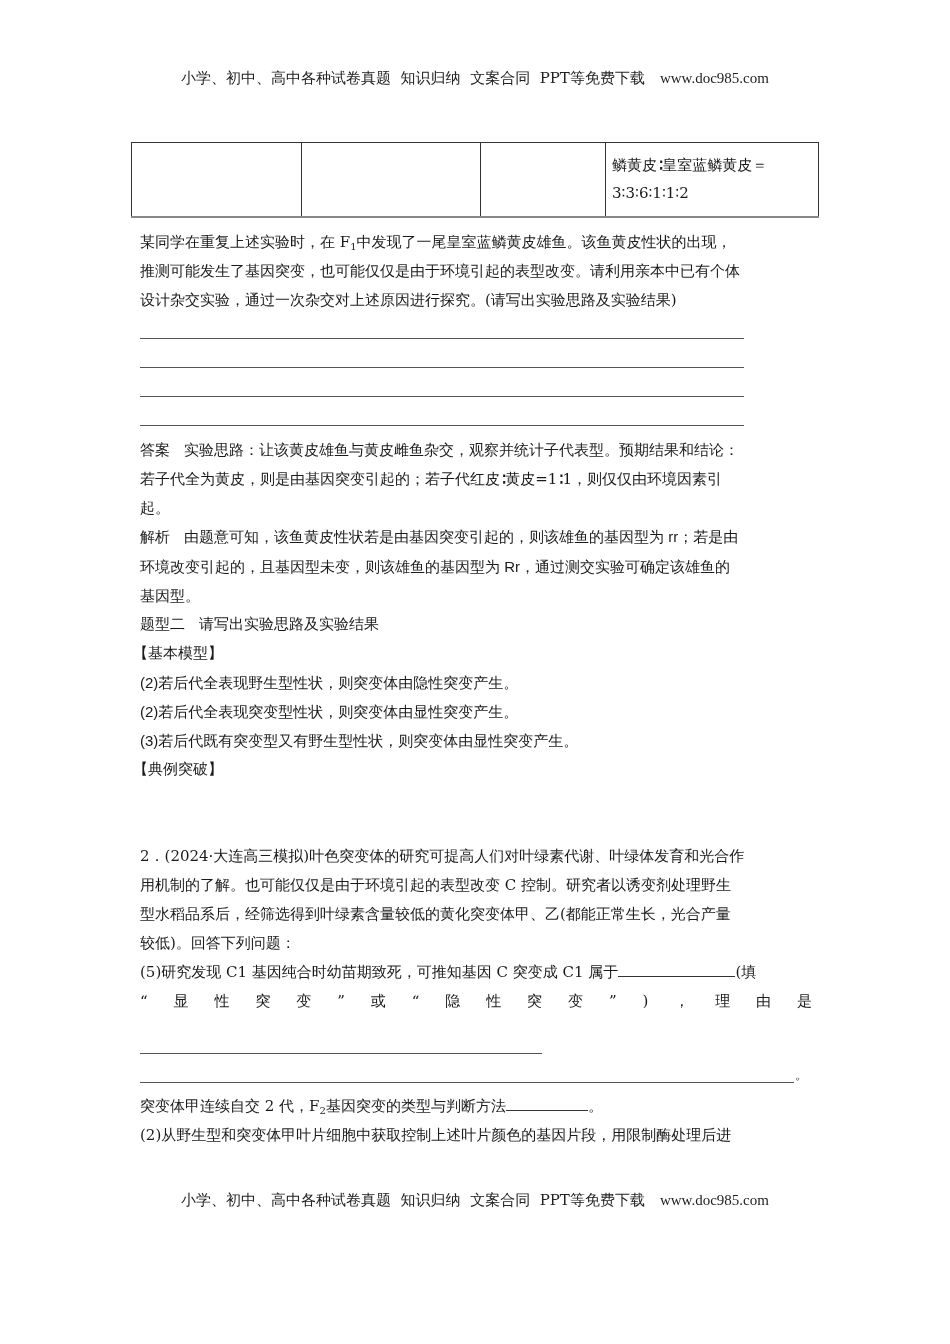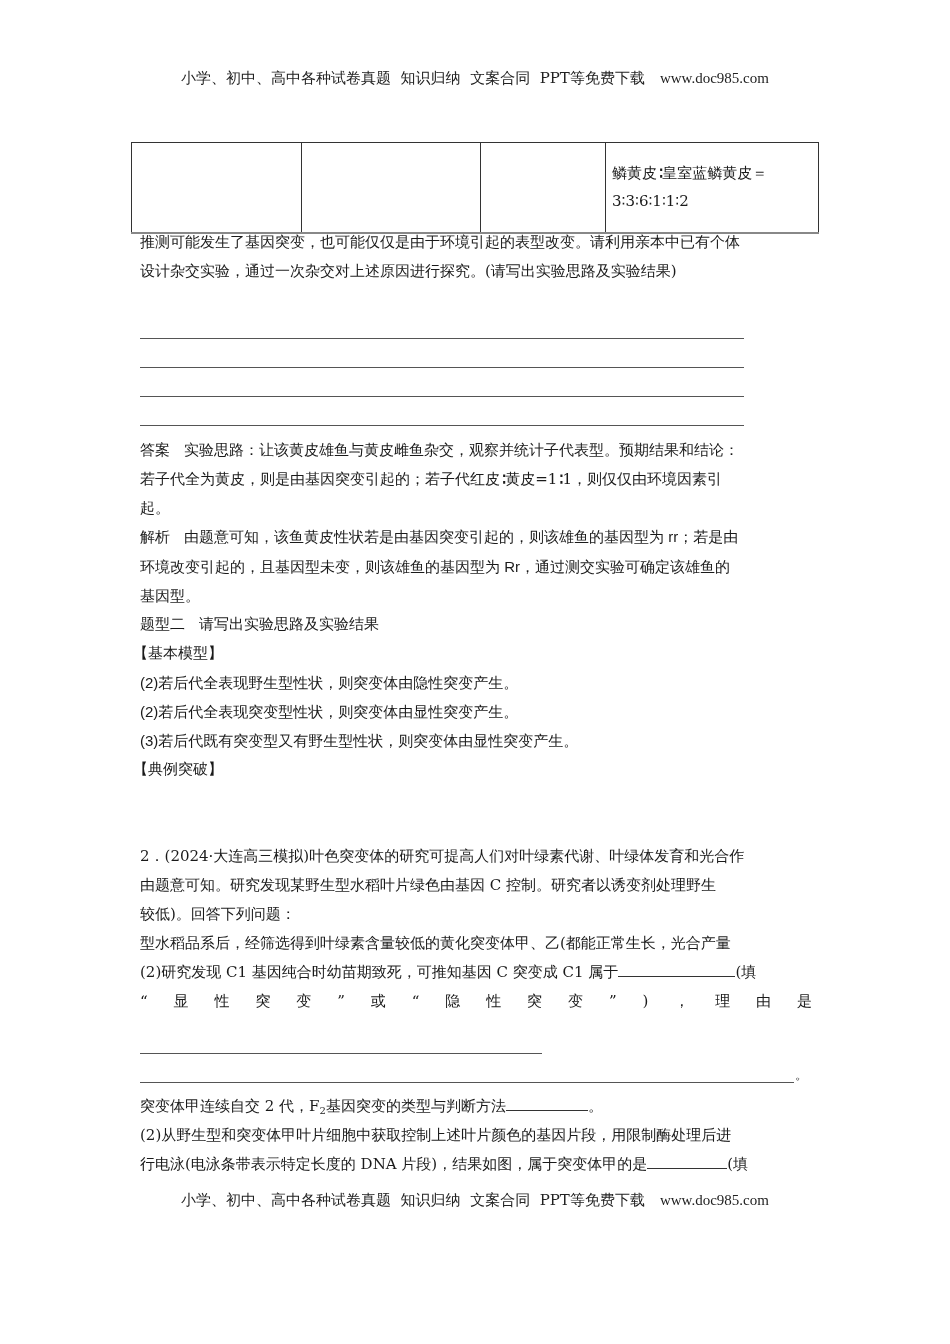--- a/index.html
+++ b/index.html
@@ -15,21 +15,21 @@
   }
   .header { top: 69px; }
   .footer { top: 1191px; }
   .url { margin-left: 15px; font-family: "Liberation Serif", serif; }
 
   table.top-table {
     position: absolute; left: 131px; top: 142px;
     border-collapse: collapse; width: 688px;
   }
   table.top-table td {
-    border: 1.5px solid #333; height: 57px; vertical-align: top; padding: 16px 6px;
+    border: 1.5px solid #333; height: 57px; vertical-align: top; padding: 8px 6px;
     font-size: 15px; line-height: 28px;
   }
   table.top-table tr { border-bottom: 2px solid #888; }
 
   .p {
     left: 140px; width: 672px; font-size: 15px; line-height: 29px;
     text-align: justify;
   }
   .line { left: 140px; height: 0; border-top: 1.2px solid #555; }
 
@@ -53,20 +53,21 @@
     <td style="width:112px"></td>
     <td>
       <div>鳞黄皮∶皇室蓝鳞黄皮＝</div>
       <div>3∶3∶6∶1∶1∶2</div>
     </td>
   </tr>
 </tbody>
   </table>
 
 <div class="abs p" style="top:228px">
+  <div><span>某同学在重复上述实验时，在 F</span><sub>1</sub><span>中发现了一尾皇室蓝鳞黄皮雄鱼。该鱼黄皮性状的出现，</span></div>
   <div>推测可能发生了基因突变，也可能仅仅是由于环境引起的表型改变。请利用亲本中已有个体</div>
   <div>设计杂交实验，通过一次杂交对上述原因进行探究。(请写出实验思路及实验结果)</div>
 </div>
 
 <div class="abs line" style="top:338px; width:604px"></div>
 <div class="abs line" style="top:367px; width:604px"></div>
 <div class="abs line" style="top:396px; width:604px"></div>
 <div class="abs line" style="top:425px; width:604px"></div>
 
 <div class="abs p" style="top:436px">
@@ -85,24 +86,24 @@
   <div class="bold"><span>题型二</span><span class="gap"></span><span>请写出实验思路及实验结果</span></div>
   <div class="bold" style="margin-left:-7px">【基本模型】</div>
   <div class="sans">(2)若后代全表现野生型性状，则突变体由隐性突变产生。</div>
   <div class="sans">(2)若后代全表现突变型性状，则突变体由显性突变产生。</div>
   <div class="sans">(3)若后代既有突变型又有野生型性状，则突变体由显性突变产生。</div>
   <div class="bold" style="margin-left:-7px">【典例突破】</div>
 </div>
 
 <div class="abs p" style="top:842px">
   <div>2．(2024·大连高三模拟)叶色突变体的研究可提高人们对叶绿素代谢、叶绿体发育和光合作</div>
-  <div>由题意可知。研究发现某野生型水稻叶片绿色由基因 C 控制。研究者以诱变剂处理野生</div>
+  <div>用机制的了解。也可能仅仅是由于环境引起的表型改变 C 控制。研究者以诱变剂处理野生</div>
+  <div>型水稻品系后，经筛选得到叶绿素含量较低的黄化突变体甲、乙(都能正常生长，光合产量</div>
   <div>较低)。回答下列问题：</div>
-  <div>型水稻品系后，经筛选得到叶绿素含量较低的黄化突变体甲、乙(都能正常生长，光合产量</div>
-  <div><span>(2)研究发现 C1 基因纯合时幼苗期致死，可推知基因 C 突变成 C1 属于</span><span class="blank" style="width:117px"></span><span>(填</span></div>
+  <div><span>(5)研究发现 C1 基因纯合时幼苗期致死，可推知基因 C 突变成 C1 属于</span><span class="blank" style="width:117px"></span><span>(填</span></div>
   <div class="spread">
     <span>“</span>
     <span>显</span>
     <span>性</span>
     <span>突</span>
     <span>变</span>
     <span>”</span>
     <span>或</span>
     <span>“</span>
     <span>隐</span>
@@ -118,16 +119,15 @@
   </div>
 </div>
 
 <div class="abs line" style="top:1053px; width:402px"></div>
 <div class="abs line" style="top:1082px; width:654px"></div>
 <div class="abs" style="left:795px; top:1066px; font-size:13px">。</div>
 
 <div class="abs p" style="top:1092px">
   <div><span>突变体甲连续自交 2 代，F</span><sub>2</sub><span>基因突变的类型与判断方法</span><span class="blank" style="width:82px"></span><span>。</span></div>
   <div>(2)从野生型和突变体甲叶片细胞中获取控制上述叶片颜色的基因片段，用限制酶处理后进</div>
-  <div><span>行电泳(电泳条带表示特定长度的 DNA 片段)，结果如图，属于突变体甲的是</span><span class="blank" style="width:80px"></span><span>(填</span></div>
 </div>
 
 <div class="abs footer"><span>小学、初中、高中各种试卷真题  知识归纳  文案合同  PPT等免费下载</span><span class="url">www.doc985.com</span></div>
 
 </body></html>

